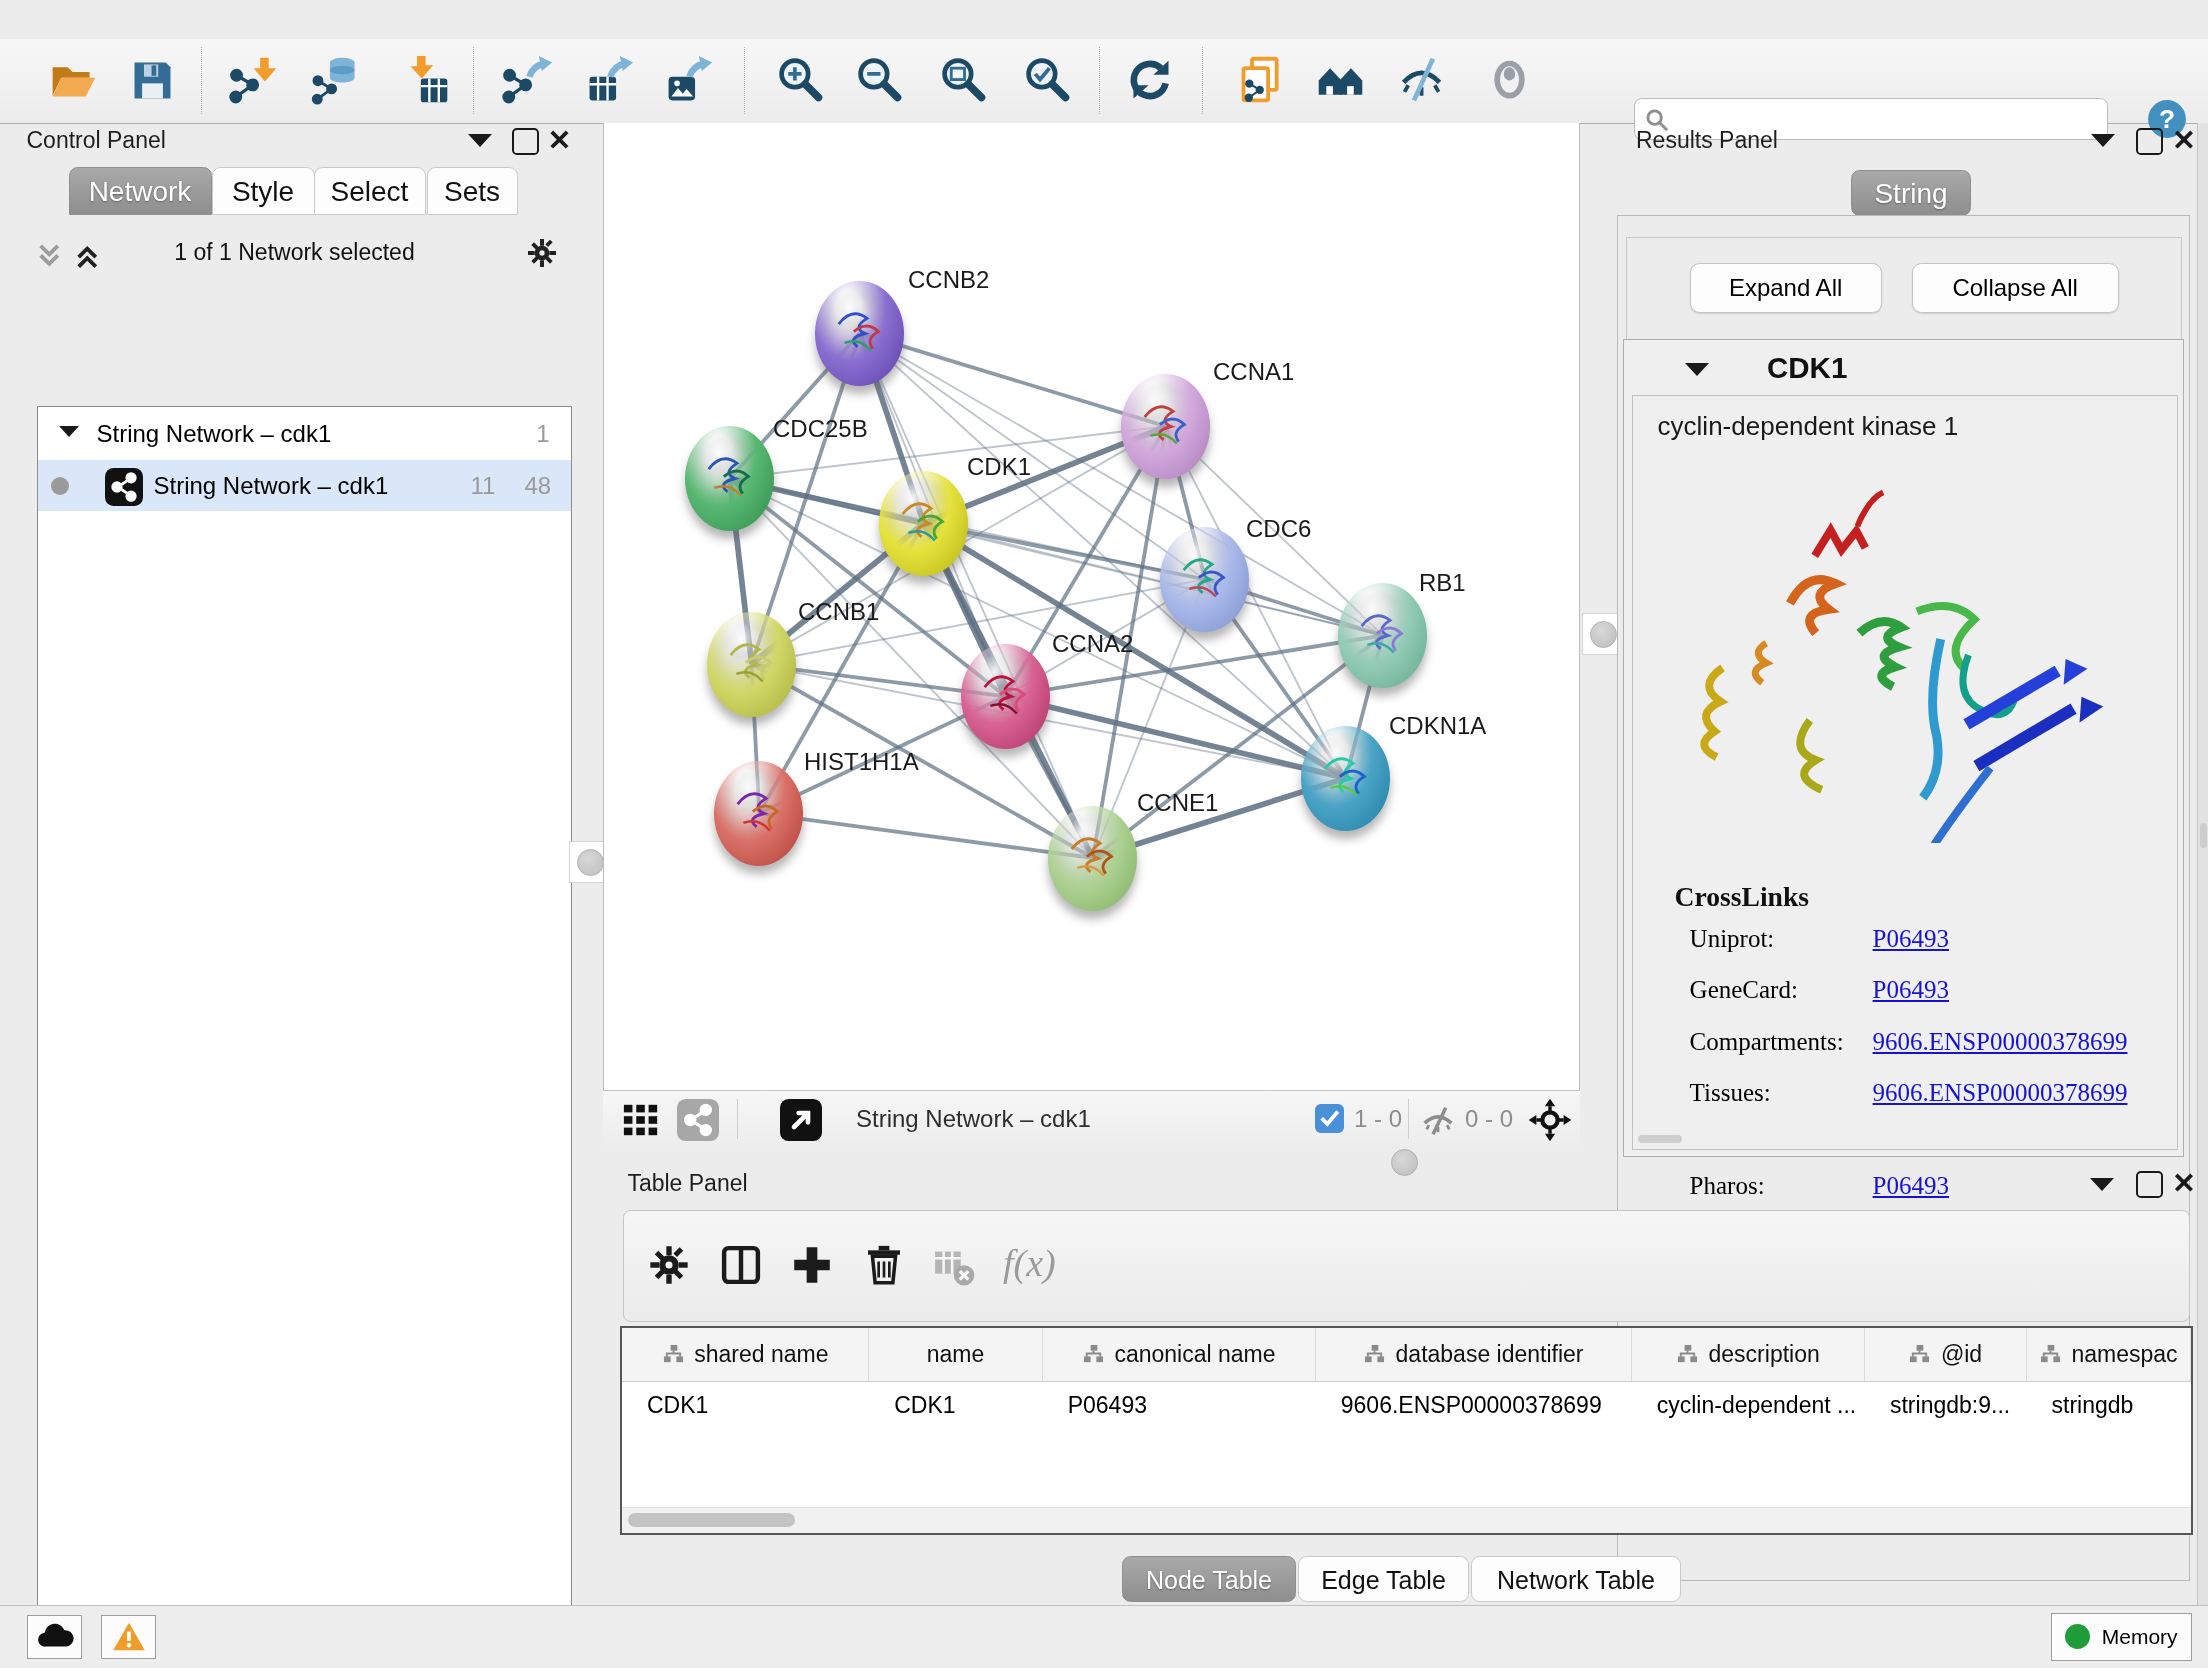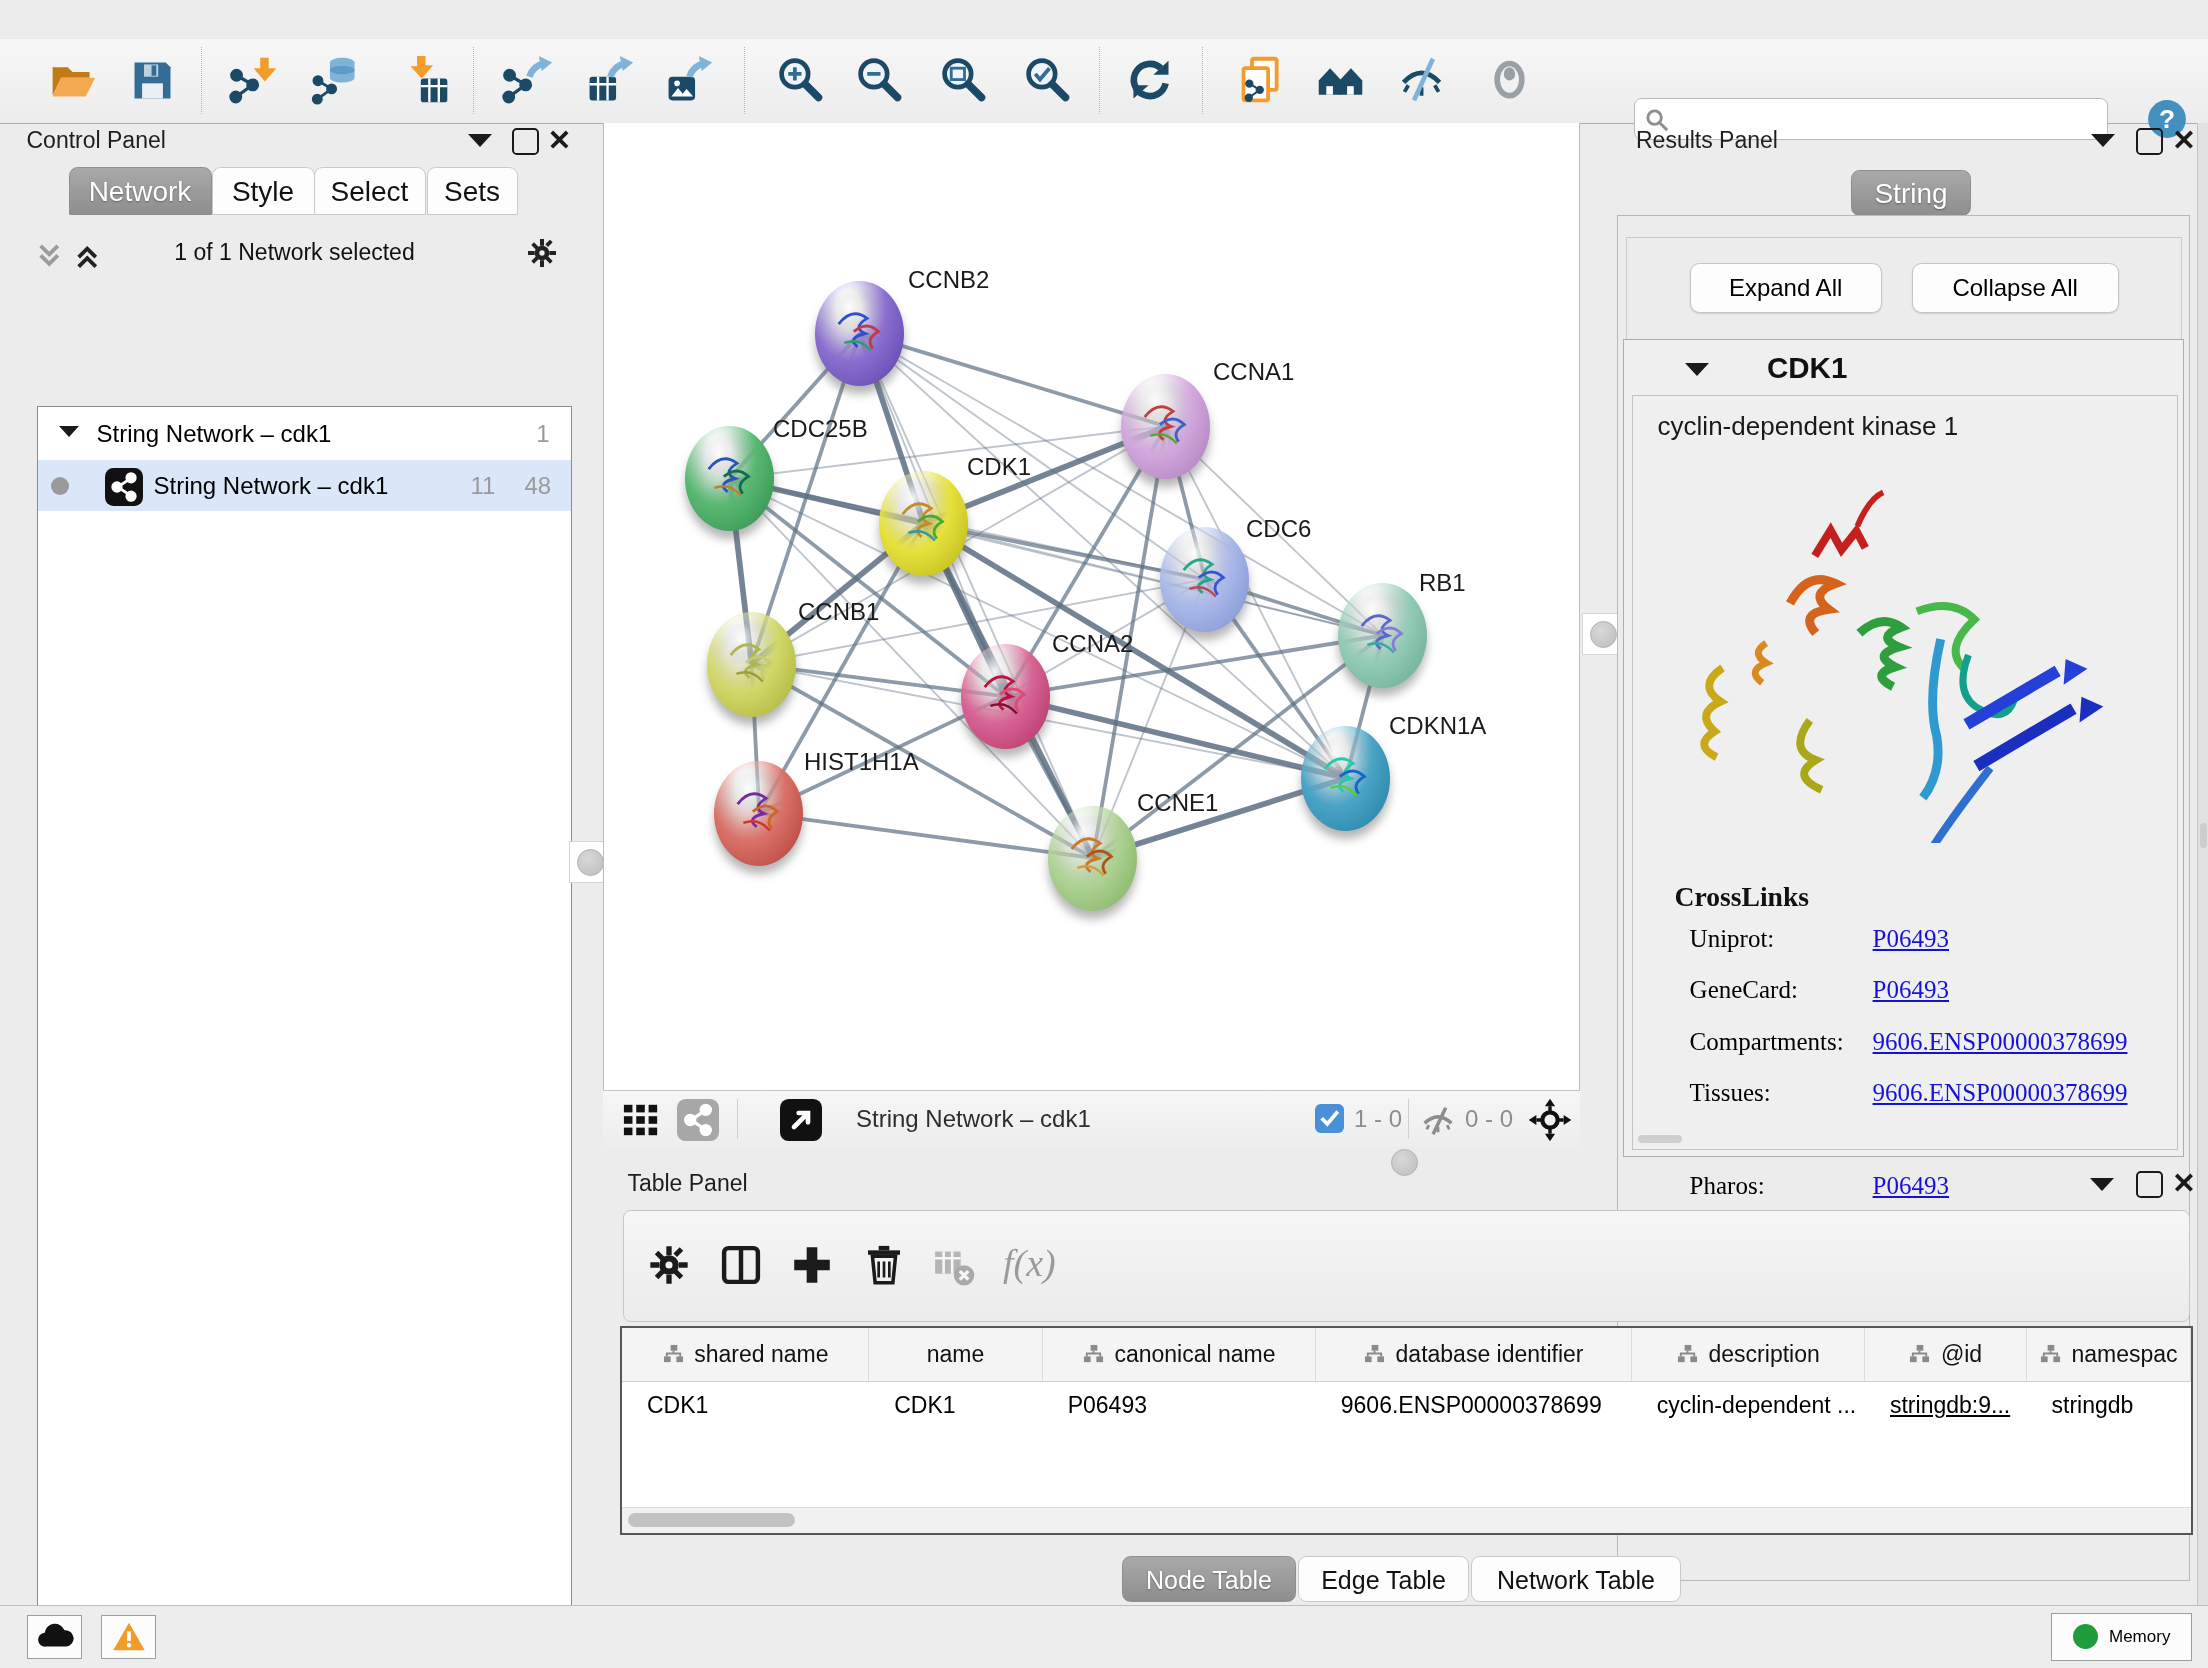--- a/index.html
+++ b/index.html
@@ -45,21 +45,21 @@
   #tbltoolbar{left:623px;top:1210px;width:1567px;height:112px;background:linear-gradient(#f6f6f6,#ebebeb);border:1px solid #c6c6c6;border-radius:7.6px;box-sizing:border-box;}
   #tblbox{left:620px;top:1326px;width:1573px;height:209px;background:#fff;border:2.9px solid #565656;box-sizing:border-box;}
   #tblhead{position:absolute;left:0;top:0;height:53px;width:100%;background:#f4f4f4;border-bottom:1px solid #cfcfcf;display:flex;}
   .th{box-sizing:border-box;display:flex;align-items:center;justify-content:center;gap:9.5px;font-size:23px;color:#111;border-right:1px solid #dcdcdc;overflow:hidden;white-space:nowrap;}
   .td{box-sizing:border-box;padding-left:25px;font-size:23px;color:#000;display:flex;align-items:center;overflow:hidden;white-space:nowrap;}
   #hscroll{position:absolute;left:0;bottom:0;width:100%;height:25px;background:#f1f1f1;border-top:1px solid #ddd;}
   #hthumb{position:absolute;left:5.7px;top:4.8px;width:167px;height:14.3px;border-radius:7.6px;background:#c3c3c3;}
   
   #statusbar{left:0;top:1605px;width:2208px;height:63px;background:#ededed;border-top:1px solid #c0c0c0;}
   .sbtn{position:absolute;width:53px;height:42px;background:#fcfcfc;border:1.9px solid #9e9e9e;display:flex;align-items:center;justify-content:center;cursor:pointer;}
-  #membtn{position:absolute;left:2051px;top:6.7px;width:139px;height:46px;background:#fcfcfc;border:1.9px solid #9e9e9e;display:flex;align-items:center;justify-content:center;gap:11.4px;font-size:17px;cursor:pointer;}
+  #membtn{position:absolute;left:2051px;top:6.7px;width:139px;height:46px;background:#fcfcfc;border:1.9px solid #9e9e9e;display:flex;align-items:center;justify-content:center;gap:11.4px;font-size:21px;cursor:pointer;}
   .splitdot{position:absolute;width:25px;height:25px;border-radius:50%;background:radial-gradient(circle at 40% 35%,#d8d8d8,#bdbdbd);border:1px solid #b0b0b0;}
   .handlebox{position:absolute;width:40px;height:40px;background:#fff;border:1px solid #d5d5d5;display:flex;align-items:center;justify-content:center;}
 </style>
 </head>
 <body>
 
 <div id="win">
 
 
   <div id="toolbar" class="abs">
@@ -632,21 +632,21 @@
           <span>namespac</span>
         </div>
       </div>
     <div id="tblrows">
         <div style="position: absolute; left: 0px; top: 53px; width: 100%; height: 49px; display: flex;">
           <div class="td" style="width: 248px;">CDK1</div>
           <div class="td" style="width: 174px;">CDK1</div>
           <div class="td" style="width: 274px;">P06493</div>
           <div class="td" style="width: 317px;">9606.ENSP00000378699</div>
           <div class="td" style="width: 234px;">cyclin-dependent ...</div>
-          <div class="td" style="width: 162px; text-decoration: underline;">stringdb:9...</div>
+          <div class="td" style="width: 162px;">stringdb:9...</div>
           <div class="td" style="width: 165px;">stringdb</div>
         </div>
       </div>
     <div id="hscroll">
         <div id="hthumb"></div>
       </div>
   </div>
   <div id="tbltabs"></div>
 
   <div class="abs" style="left:2197px;top:123px;width:11.4px;height:1483px;background:#e2e2e2;border-left:1px solid #c4c4c4">

